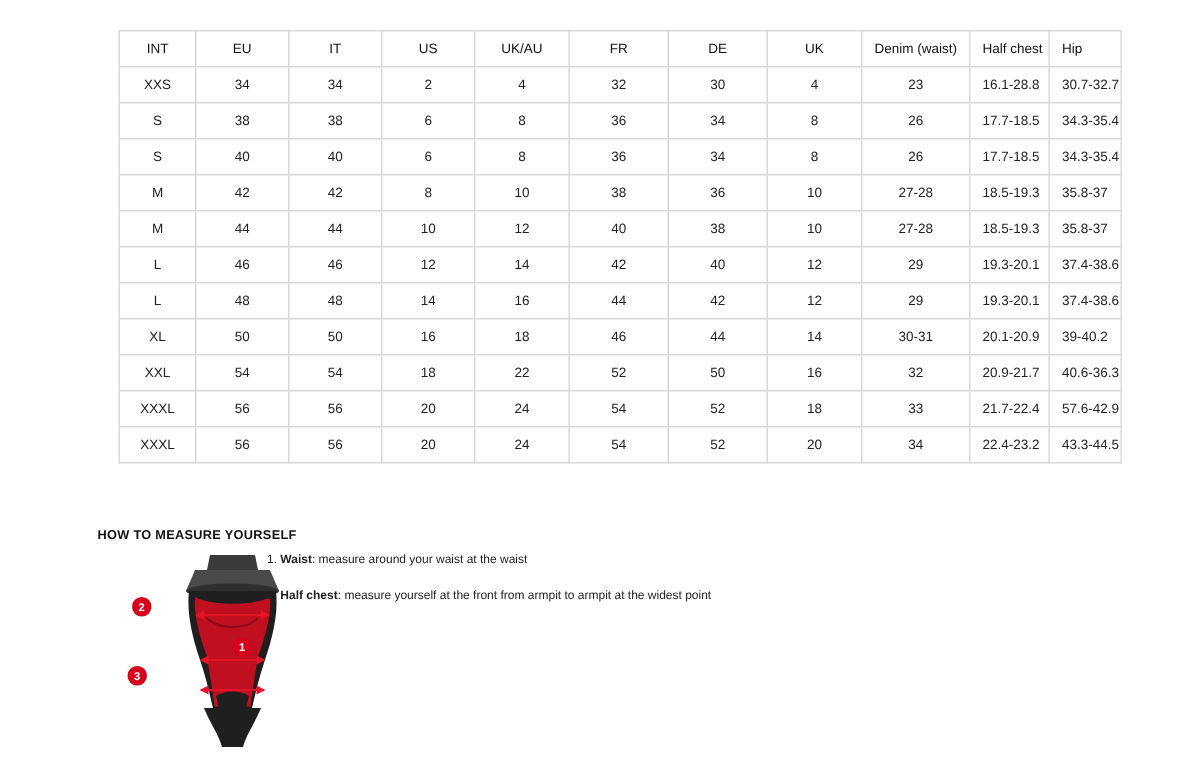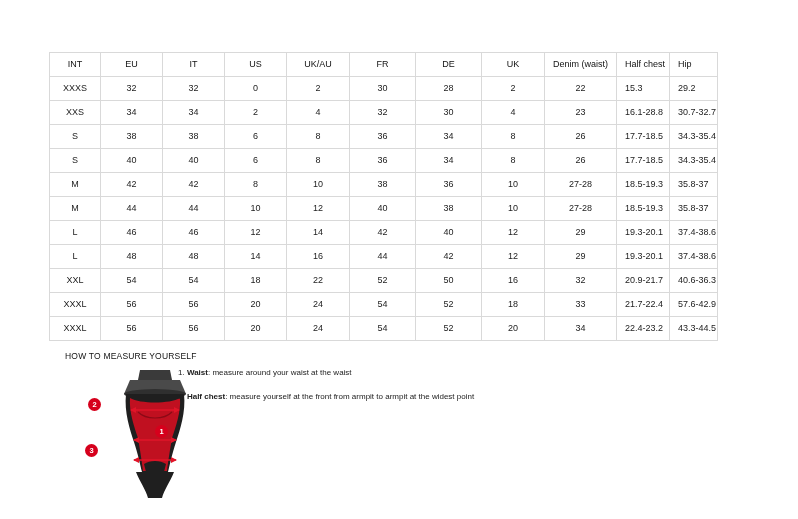--- a/index.html
+++ b/index.html
@@ -17,24 +17,23 @@
   }
   .page {
     position: absolute;
     left: 0; top: 0;
     width: 798px;
     height: 519px;
   }
   
   .size-table-wrap {
     position: absolute;
-    left: 49px;
+    left: 79px;
     top: 20px;
     width: 668px;
-    margin-top: 32px;
   }
   table.size-table {
     border-collapse: collapse;
     width: 668px;
     table-layout: fixed;
   }
   table.size-table th,
   table.size-table td {
     border: 1px solid #d9d9d9;
     height: 23px;
@@ -67,21 +66,21 @@
   table.size-table th.left-col {
     text-align: left;
     padding-left: 8px;
   }
   
   .measure-title {
     position: absolute;
     left: 65px;
     top: 351px;
     font-size: 8.5px;
-    font-weight: normal;
+    font-weight: bold;
     letter-spacing: 0.2px;
     color: #111111;
   }
   .figure {
     position: absolute;
     left: 100px;
     top: 368px;
     width: 110px;
     height: 130px;
   }
@@ -147,33 +146,20 @@
           <th>FR</th>
           <th>DE</th>
           <th>UK</th>
           <th>Denim (waist)</th>
           <th class="left-col">Half chest</th>
           <th class="left-col">Hip</th>
         </tr>
       </thead>
       <tbody>
         <tr>
-          <td>XXXS</td>
-          <td>32</td>
-          <td>32</td>
-          <td>0</td>
-          <td>2</td>
-          <td>30</td>
-          <td>28</td>
-          <td>2</td>
-          <td>22</td>
-          <td class="left-col">15.3</td>
-          <td class="left-col">29.2</td>
-        </tr>
-        <tr>
           <td>XXS</td>
           <td>34</td>
           <td>34</td>
           <td>2</td>
           <td>4</td>
           <td>32</td>
           <td>30</td>
           <td>4</td>
           <td>23</td>
           <td class="left-col">16.1-28.8</td>
@@ -251,20 +237,33 @@
           <td>14</td>
           <td>16</td>
           <td>44</td>
           <td>42</td>
           <td>12</td>
           <td>29</td>
           <td class="left-col">19.3-20.1</td>
           <td class="left-col">37.4-38.6</td>
         </tr>
         <tr>
+          <td>XL</td>
+          <td>50</td>
+          <td>50</td>
+          <td>16</td>
+          <td>18</td>
+          <td>46</td>
+          <td>44</td>
+          <td>14</td>
+          <td>30-31</td>
+          <td class="left-col">20.1-20.9</td>
+          <td class="left-col">39-40.2</td>
+        </tr>
+        <tr>
           <td>XXL</td>
           <td>54</td>
           <td>54</td>
           <td>18</td>
           <td>22</td>
           <td>52</td>
           <td>50</td>
           <td>16</td>
           <td>32</td>
           <td class="left-col">20.9-21.7</td>

